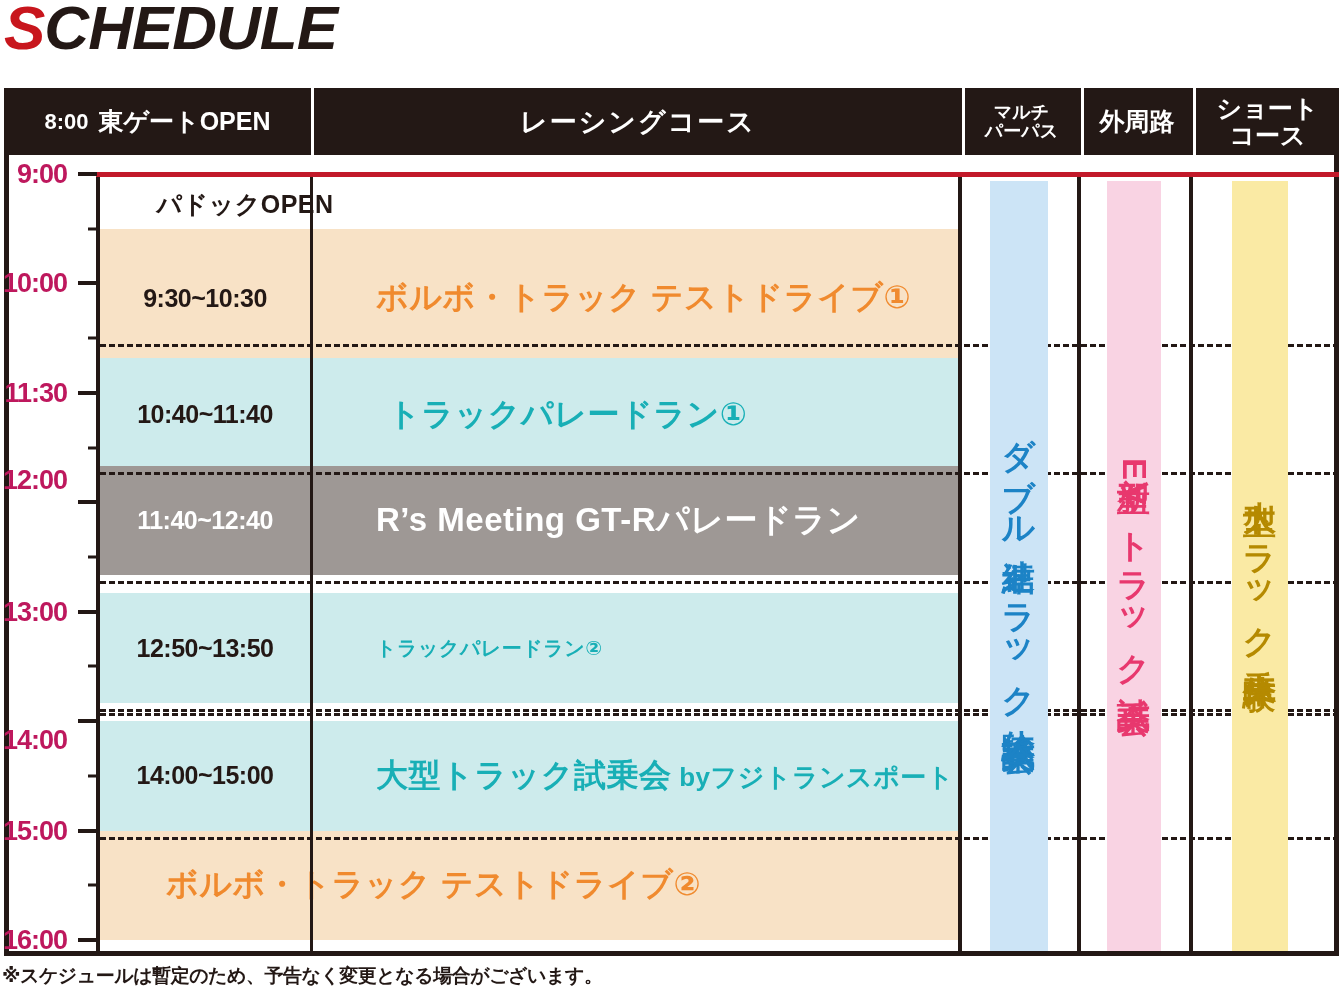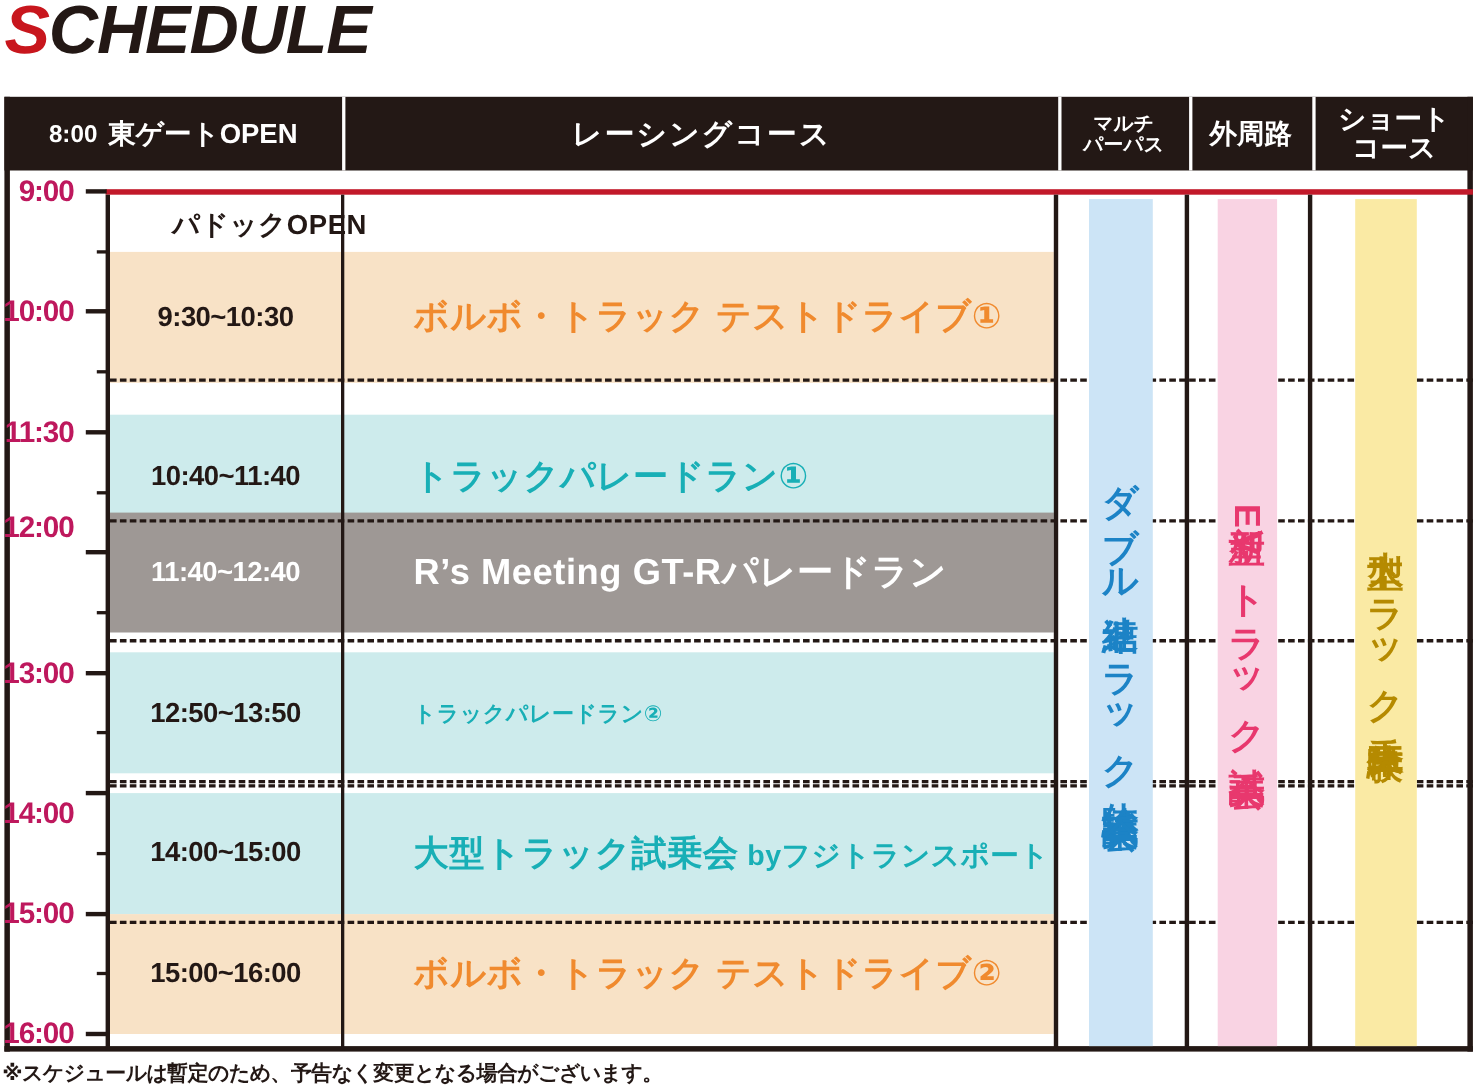--- a/index.html
+++ b/index.html
@@ -147,42 +147,41 @@
   </div>
 
   <div class="frame-border-left"></div>
   <div class="frame-border-right"></div>
   <div class="frame-border-bottom"></div>
 
   <div id="body-layer">
       <div class="ev" style="top: 174px; height: 54.7143px; width: 210px; background: transparent; align-items: flex-start;">
         <div class="ev-name" style="color: rgb(35, 24, 21); font-size: 25px; flex: 0 0 210px; padding-left: 0px; text-align: center; font-weight: bold; align-self: flex-start; margin-top: 14px;">パドックOPEN</div>
       </div>
-      <div class="ev" style="top: 228.714px; height: 119px; width: 858px; background: rgb(248, 226, 198);">
+      <div class="ev" style="top: 228.714px; height: 139px; width: 858px; background: rgb(248, 226, 198);">
         <div class="ev-time" style="color: rgb(35, 24, 21);">9:30~10:30</div>
         <div class="ev-name" style="color: rgb(240, 138, 46); font-size: 32px;">ボルボ・トラック テストドライブ①</div>
       </div>
-      <div class="ev" style="top: 377px; height: 113px; width: 858px; background: rgb(205, 235, 236);">
+      <div class="ev" style="top: 358px; height: 113px; width: 858px; background: rgb(205, 235, 236); gap: 12px;">
         <div class="ev-time" style="color: rgb(35, 24, 21);">10:40~11:40</div>
         <div class="ev-name" style="color: rgb(24, 175, 182); font-size: 32px;">トラックパレードラン①</div>
       </div>
       <div class="ev" style="top: 465.846px; height: 109.429px; width: 858px; background: rgb(158, 152, 149);">
         <div class="ev-time" style="color: rgb(255, 255, 255);">11:40~12:40</div>
         <div class="ev-name" style="color: rgb(255, 255, 255); font-size: 33px;">R’s Meeting GT-Rパレードラン</div>
       </div>
       <div class="ev" style="top: 593.44px; height: 109.429px; width: 858px; background: rgb(205, 235, 236);">
         <div class="ev-time" style="color: rgb(35, 24, 21);">12:50~13:50</div>
         <div class="ev-name" style="color: rgb(24, 175, 182); font-size: 20px;">トラックパレードラン②</div>
       </div>
       <div class="ev" style="top: 721.143px; height: 109.429px; width: 858px; background: rgb(205, 235, 236);">
         <div class="ev-time" style="color: rgb(35, 24, 21);">14:00~15:00</div>
         <div class="ev-name" style="color: rgb(24, 175, 182); font-size: 32px;"><span>大型トラック試乗会</span><span class="sub"> byフジトランスポート</span></div>
       </div>
       <div class="ev" style="top: 830.571px; height: 109.429px; width: 858px; background: rgb(248, 226, 198);">
-        <div class="ev-time" style="color: rgb(35, 24, 21);">15:00~16:00</div>
         <div class="ev-name" style="color: rgb(240, 138, 46); font-size: 32px;">ボルボ・トラック テストドライブ②</div>
       </div>
       <div class="dash" style="top: 344.143px;"></div>
       <div class="dash" style="top: 471.846px;"></div>
       <div class="dash" style="top: 581.275px;"></div>
       <div class="dash" style="top: 708.868px;"></div>
       <div class="dash" style="top: 836.571px;"></div>
       <div class="dash" style="top: 713.143px;"></div>
     </div>
 

